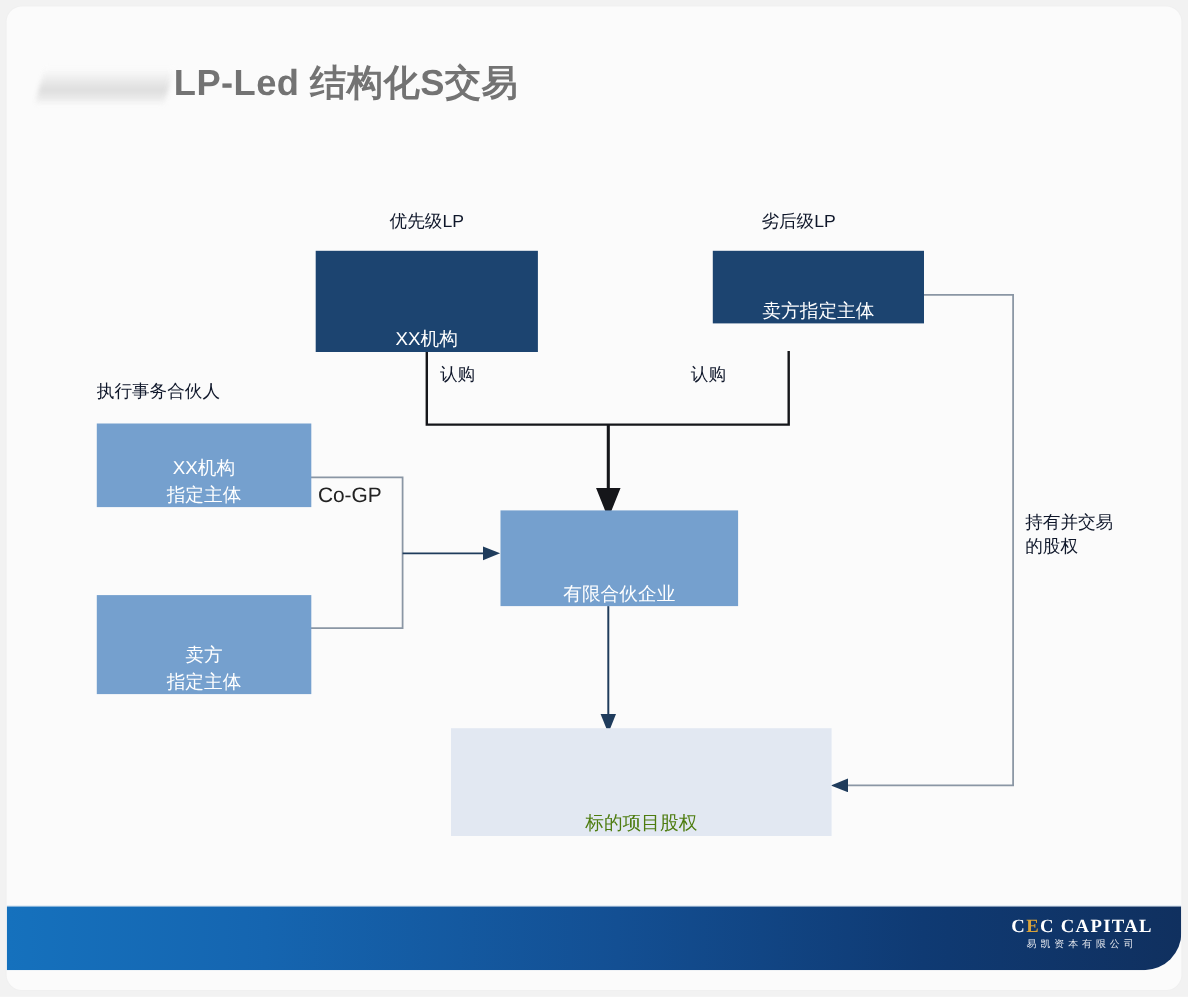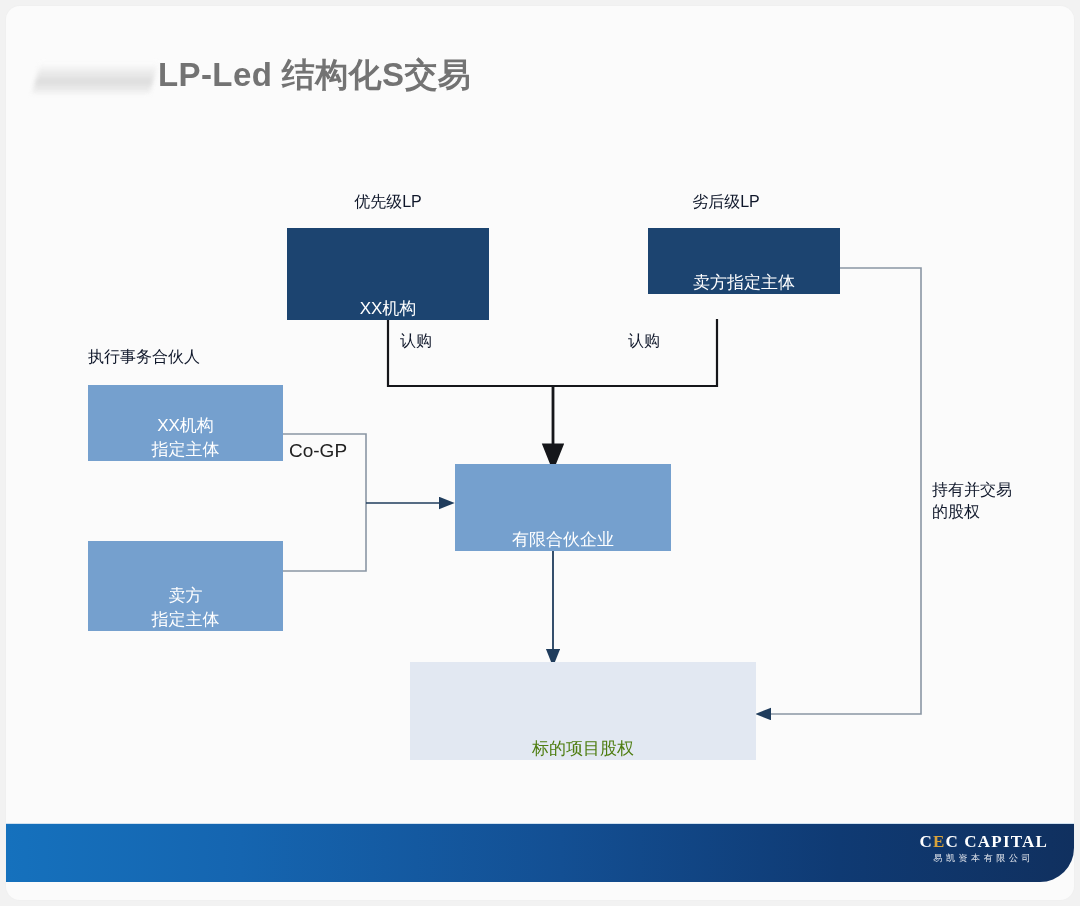--- a/index.html
+++ b/index.html
@@ -194,21 +194,21 @@
 
     <div class="cap" style="left:82px; top:340px;">执行事务合伙人</div>
 
     <div class="cap" style="left:283px; top:432px; font-size:19px; color:#222;">Co-GP</div>
 
     <div class="cap" style="left:394px; top:324px;">认购</div>
 
     <div class="cap" style="left:622px; top:324px;">认购</div>
 
 
-    <div class="cap" style="left:926px; top:473px;">持有并交易
+    <div class="cap" style="left:926px; top:459px;">持有并交易
 的股权</div>
 
     <div class="node dark" style="left:281px; top:222px; width:202px; height:92px;">
       <span>XX机构</span>
     </div>
 
     <div class="node dark" style="left:618px; top:222px; width:192px; height:66px;margin-left:24px;">
       <span>卖方指定主体</span>
     </div>
 

